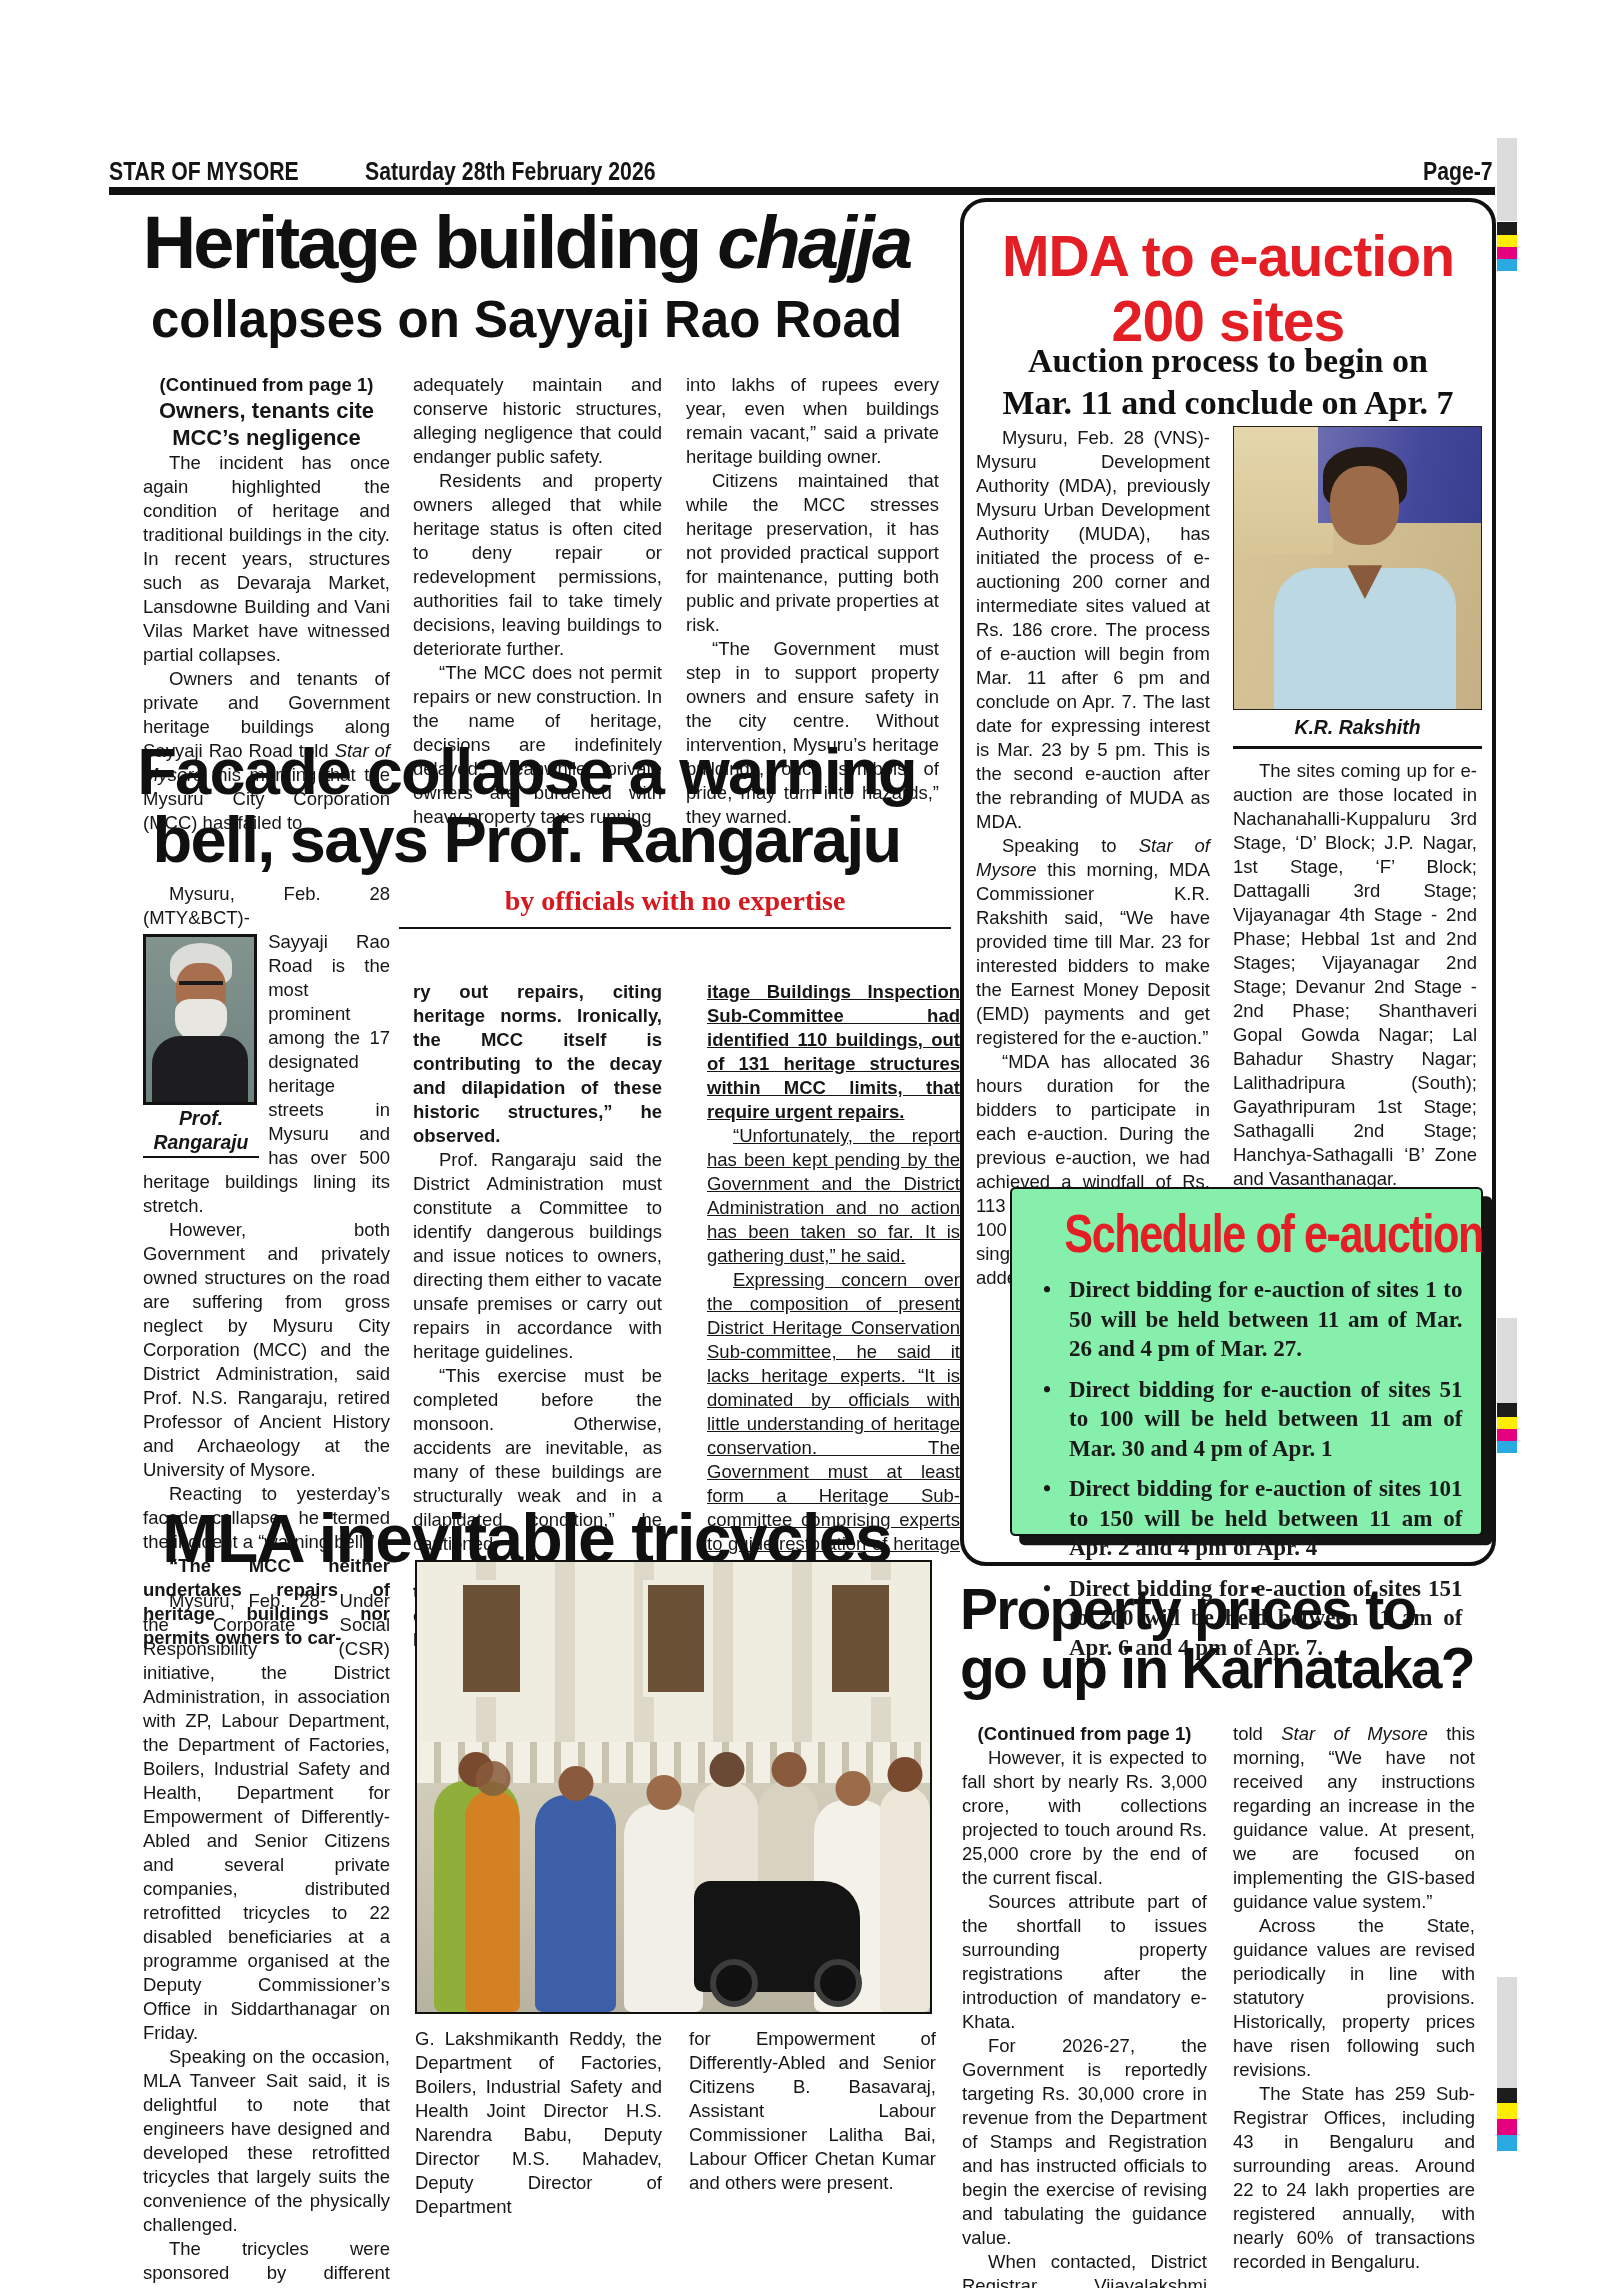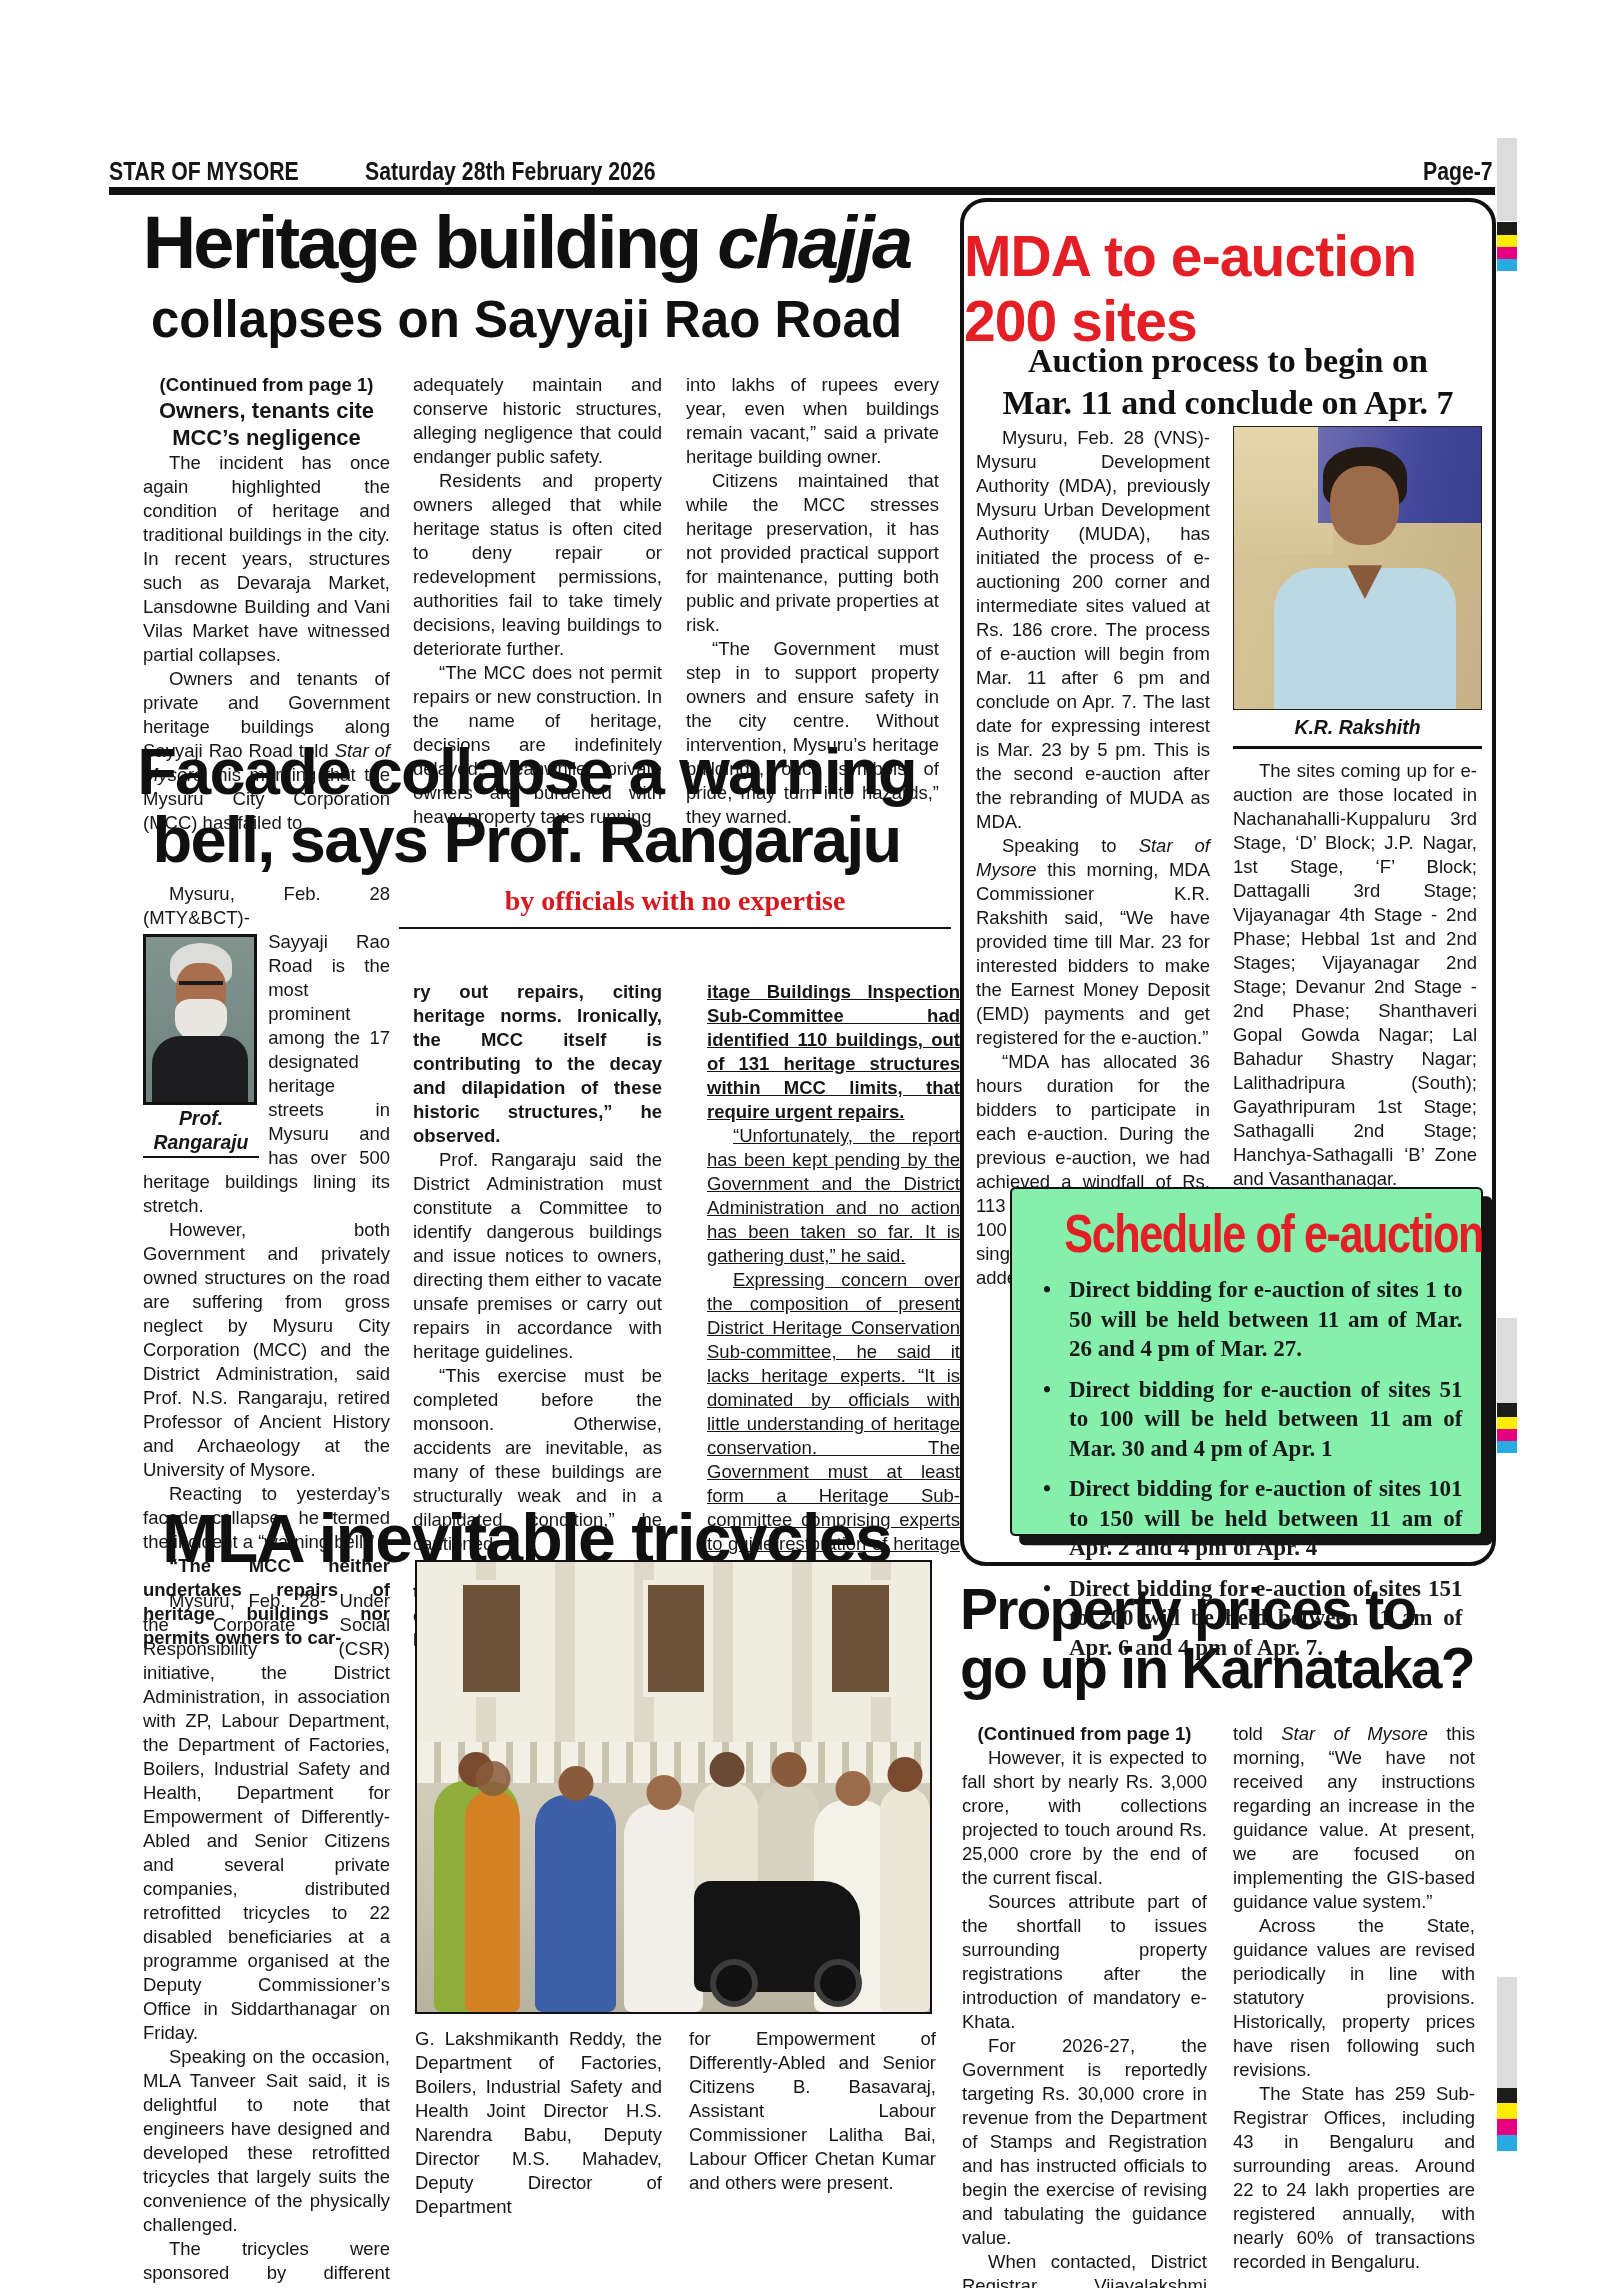--- a/index.html
+++ b/index.html
@@ -24,21 +24,21 @@
   .kick { font-weight:bold; text-align:center; text-indent:0 !important; }
   .deck { font-weight:bold; text-align:center; font-size:22px; line-height:27px; text-indent:0 !important; }
 
   
   .redsub { position:absolute; text-align:center; font-family:"Liberation Serif", serif;
             font-weight:bold; font-size:28px; line-height:34px; color:#d6191f;
             border-bottom:2.8px solid #111; padding-bottom:9.2px; }
 
   
   .mdabox { position:absolute; border:4.6px solid #111; border-radius:26px; }
-  .mda-hl { position:absolute; width:100%; font-weight:bold; font-size:57px;
+  .mda-hl { position:absolute; width:100%; text-align:center; font-weight:bold; font-size:57px;
             line-height:65px; color:#e31e24; letter-spacing:-0.9px; }
   .mda-sub { position:absolute; width:100%; text-align:center; font-family:"Liberation Serif", serif;
              font-weight:bold; font-size:34px; line-height:42px; color:#111; }
 
   
   .schbox { position:absolute; background:#86efac; border:2.8px solid #111; border-radius:5.5px;
             box-shadow:9.2px 9.2px 0 #141414; }
   .schtitle { text-align:center; margin-top:13px; }
   .schtitle span { display:inline-block; font-weight:bold; font-size:54px; color:#e31e24;
                    letter-spacing:-1.8px; transform:scaleX(.8); transform-origin:center; white-space:nowrap; }

